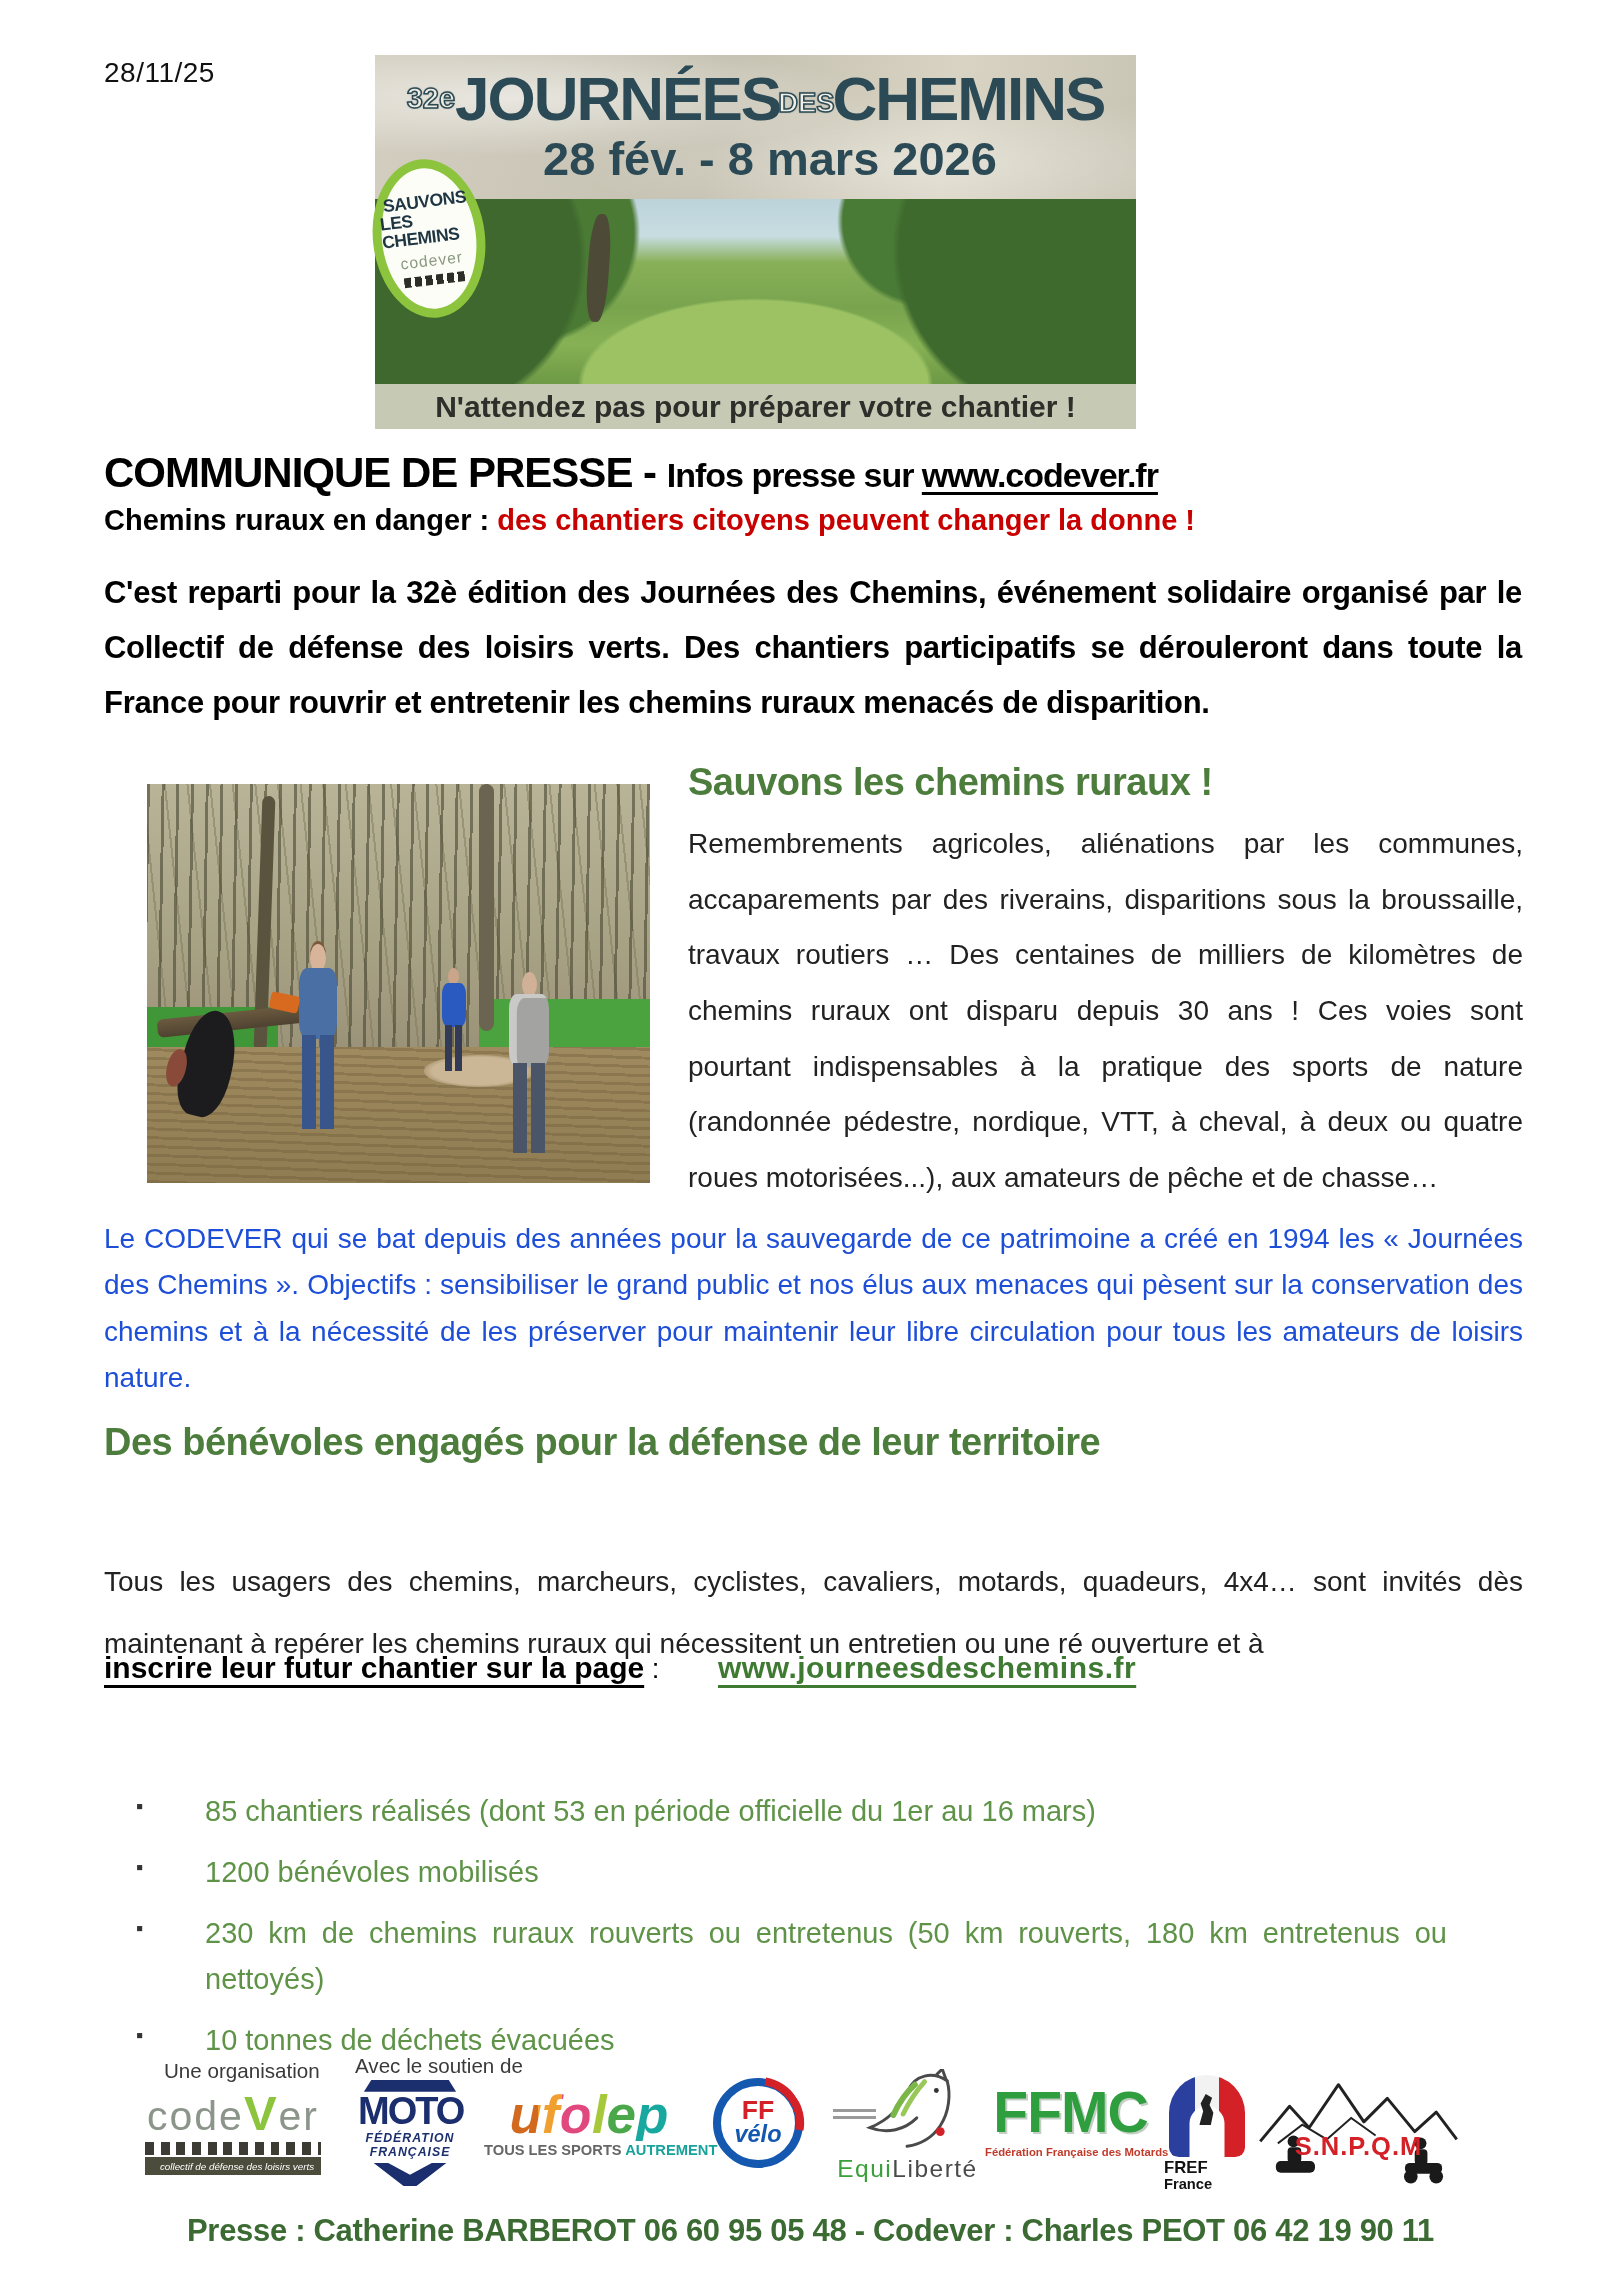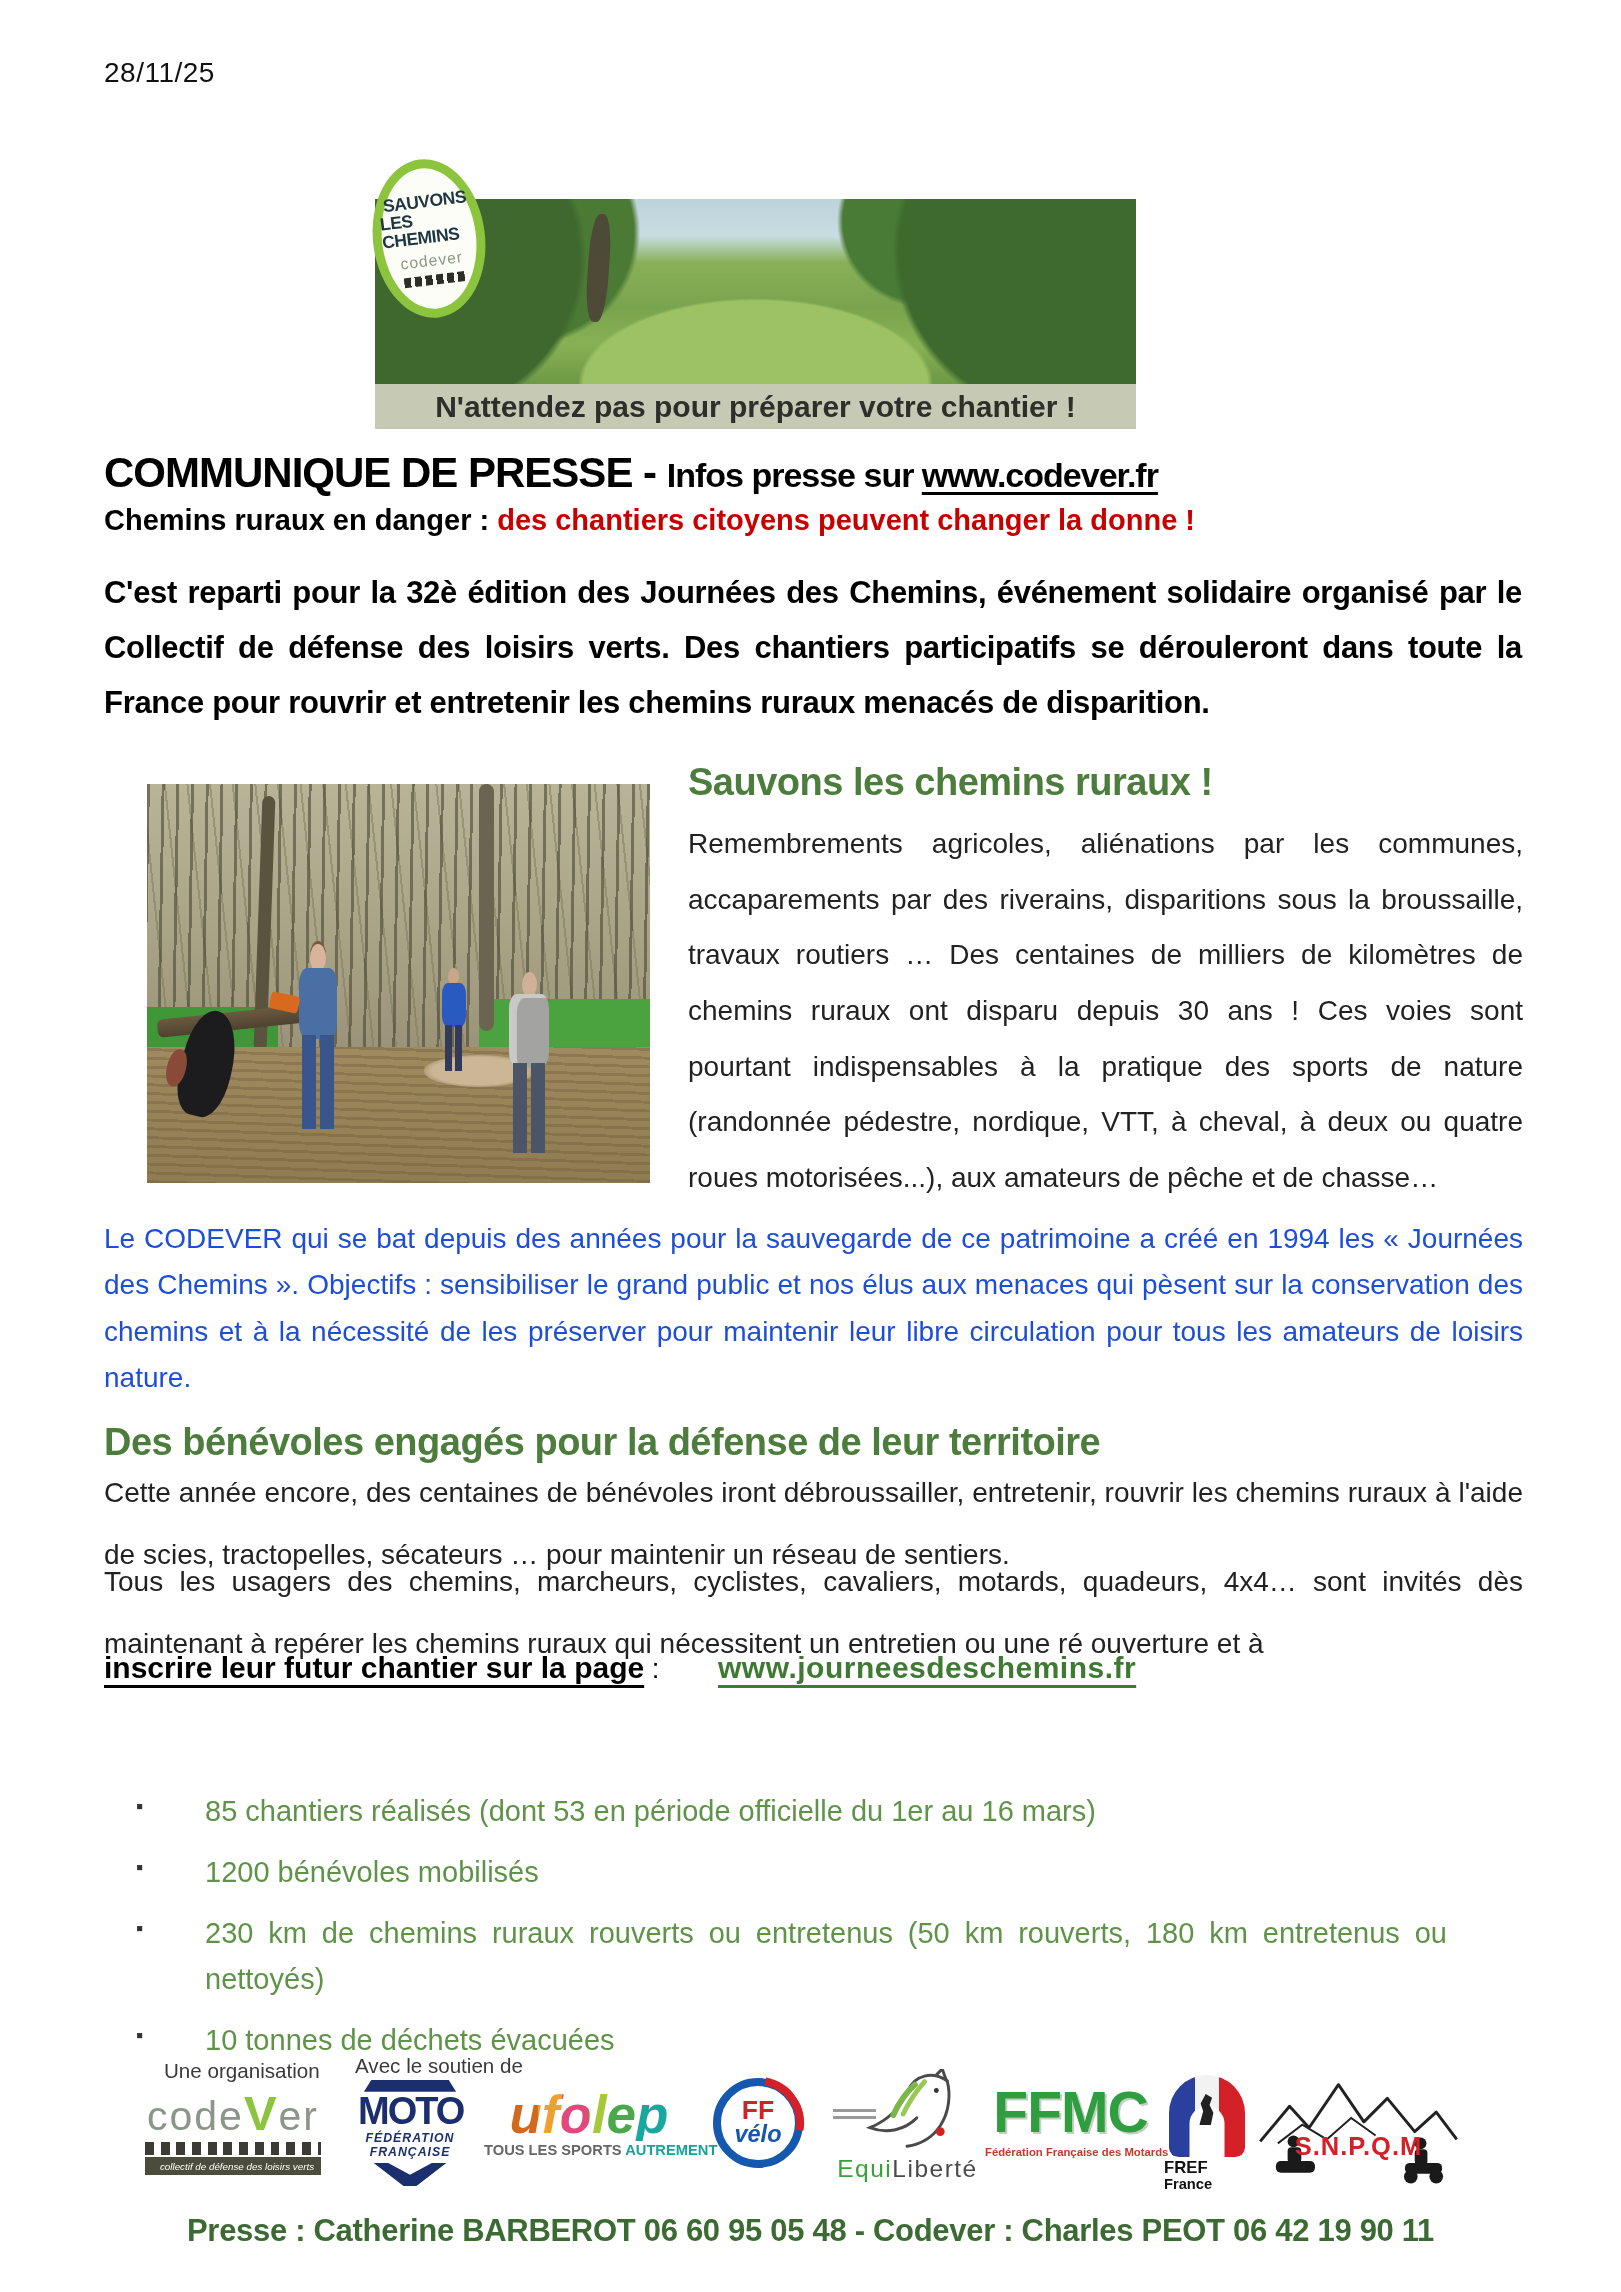--- a/index.html
+++ b/index.html
@@ -181,20 +181,26 @@
     font-size:31px;font-weight:800;color:#3b6b33;letter-spacing:-0.3px;white-space:nowrap;}
 </style>
 </head>
 <body>
 
 <div class="page">
 
   <div class="date">28/11/25</div>
 
   <div class="banner">
+    <div class="banner-top">
+      <div class="banner-title">
+        <span class="b32">32e</span><span class="bword">JOURNÉES</span><span class="bdes">DES</span><span class="bword">CHEMINS</span>
+      </div>
+      <div class="banner-dates">28 fév. - 8 mars 2026</div>
+    </div>
     <div class="banner-photo">
       <div class="banner-trunk"></div>
     </div>
     <div class="badge">
       <div class="badge-l1">SAUVONS</div>
       <div class="badge-l2">LES CHEMINS</div>
       <div class="badge-brand">codever</div>
       <div class="badge-vehicles"></div>
     </div>
     <div class="banner-caption">N'attendez pas pour préparer votre chantier !</div>
@@ -239,21 +245,20 @@
   </div>
 
   <div class="col-right">
     <h2 class="h-sauvons">Sauvons les chemins ruraux !</h2>
     <p class="body-sauvons">Remembrements agricoles, aliénations par les communes, accaparements par des riverains, disparitions sous la broussaille, travaux routiers … Des centaines de milliers de kilomètres de chemins ruraux ont disparu depuis 30 ans ! Ces voies sont pourtant indispensables à la pratique des sports de nature (randonnée pédestre, nordique, VTT, à cheval, à deux ou quatre roues motorisées...), aux amateurs de pêche et de chasse…</p>
   </div>
 
   <div class="codever-para">Le CODEVER qui se bat depuis des années pour la sauvegarde de ce patrimoine a créé en 1994 les « Journées des Chemins ».  Objectifs : sensibiliser le grand public et nos élus aux menaces qui pèsent sur la conservation des chemins et à la nécessité de les préserver pour maintenir leur libre circulation pour tous les amateurs de loisirs nature.</div>
 
   <h2 class="h-benevoles">Des bénévoles engagés pour la défense de leur territoire</h2>
-  <p class="para-benevoles1">Cette année encore, des centaines de bénévoles iront débroussailler, entretenir, rouvrir les chemins ruraux à l'aide de scies, tractopelles, sécateurs … pour maintenir un réseau de sentiers.</p>
   <p class="para-benevoles2">Tous les usagers des chemins, marcheurs, cyclistes, cavaliers, motards, quadeurs, 4x4… sont invités dès maintenant à repérer les chemins ruraux qui nécessitent un entretien ou une ré ouverture et à</p>
 
   <div class="cta"><span class="cta-bold">inscrire leur futur chantier sur la page</span><span class="cta-colon"> : </span><span class="cta-link">www.journeesdeschemins.fr</span></div>
 
 
   <ul class="bullets">
     <li>85 chantiers réalisés (dont 53 en période officielle du 1er au 16 mars)</li>
     <li>1200 bénévoles mobilisés</li>
     <li>230 km de chemins ruraux rouverts ou entretenus (50 km rouverts, 180 km entretenus ou nettoyés)</li>
     <li>10 tonnes de déchets évacuées</li>

